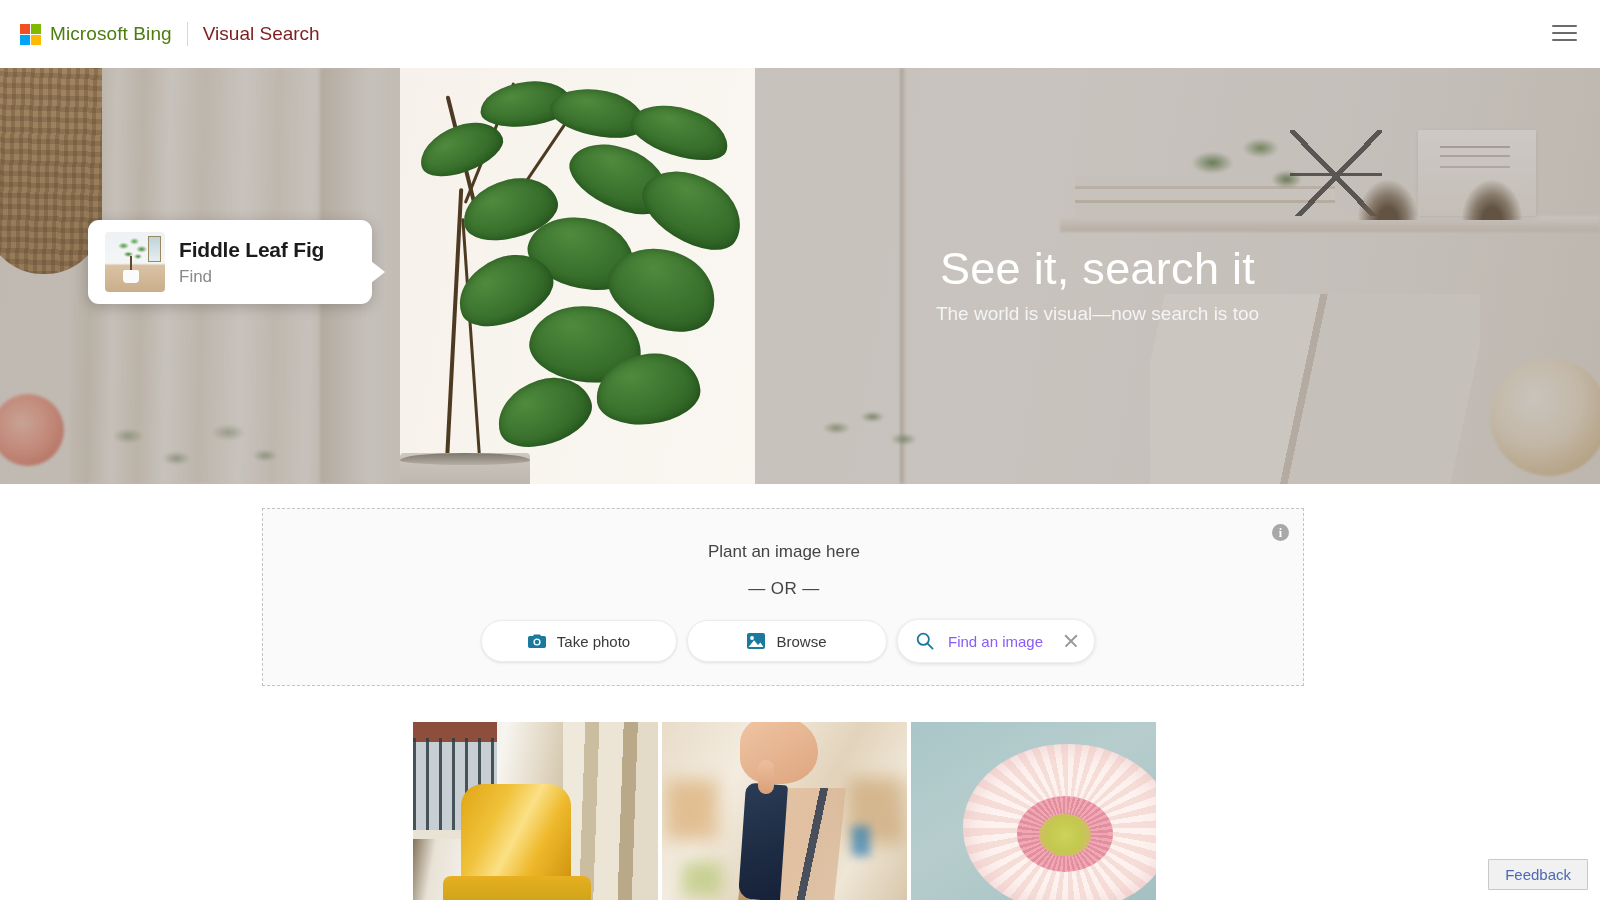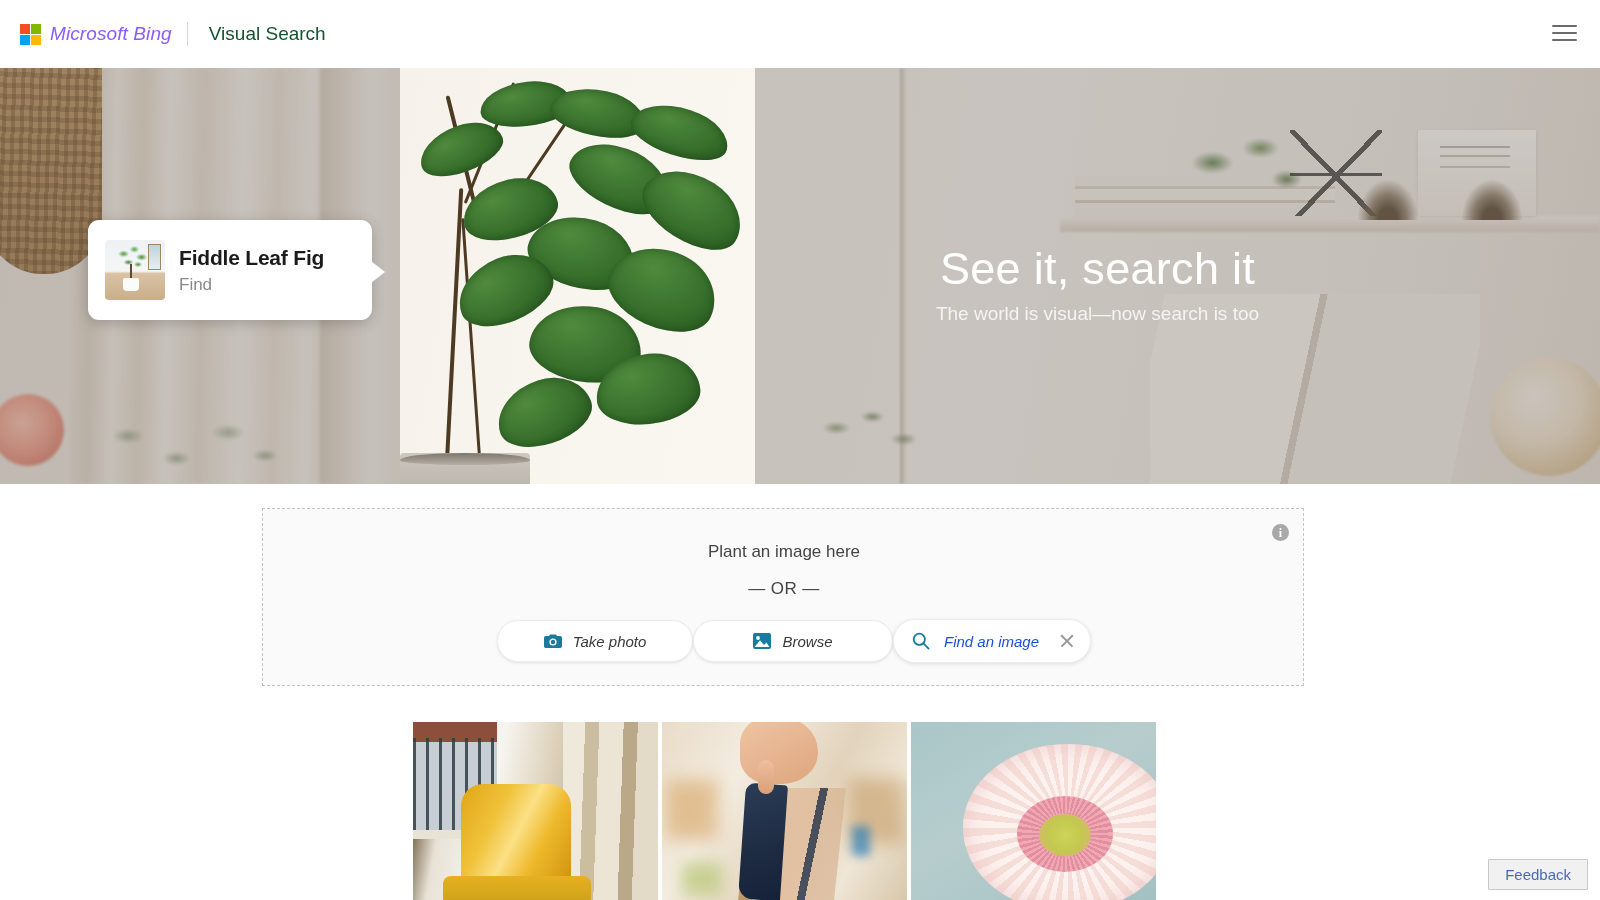--- a/index.html
+++ b/index.html
@@ -26,31 +26,30 @@
   .ms-logo {
     width: 21px; height: 21px;
     display: grid;
     grid-template-columns: 10px 10px;
     grid-template-rows: 10px 10px;
     gap: 1px;
     margin-right: 9px;
   }
   .ms-logo i { display: block; width: 10px; height: 10px; }
   .brand-word {
-    font-size: 19px; color: #8b5cf6; letter-spacing: .1px;
-    font-weight: 400; white-space: nowrap; font-style: italic;
+    font-size: 19px; color: #4d7c0f; letter-spacing: .1px;
+    font-weight: 400; white-space: nowrap;
   }
   .brand-sep {
     width: 1px; height: 24px; background: #d6d6d6;
     margin: 0 15px;
   }
   .brand-sub {
-    font-size: 19px; color: #14532d; font-weight: 400;
+    font-size: 19px; color: #7f1d1d; font-weight: 400;
     white-space: nowrap;
-    margin-left: 6px;
   }
   .hamburger {
     position: absolute; right: 20px; top: 20px;
     width: 28px; height: 26px;
     display: flex; flex-direction: column; justify-content: center;
     gap: 5px; cursor: pointer;
   }
   .hamburger span {
     display: block; width: 25px; height: 2px;
     background: #6b6b6b; border-radius: 1px;
@@ -241,21 +240,21 @@
   }
   .fig .pot::before {
     content:""; position:absolute; left:0; top:0; width:130px; height:12px;
     background: linear-gradient(180deg,#7e776e,#b6afa6);
     border-radius: 50%/60% 60% 40% 40%;
   }
 
   
   .callout {
     position: absolute; left: 88px; top: 152px;
-    width: 284px; height: 100px;
+    width: 284px; height: 84px;
     background: #ffffff;
     border-radius: 11px;
     box-shadow: 0 3px 14px rgba(0,0,0,.20);
     display: flex; align-items: center;
     padding-left: 17px;
     z-index: 20;
     cursor: pointer;
   }
   .callout::after {
     content: "";
@@ -334,24 +333,23 @@
   }
   .drop-title {
     position: absolute; left: 0; top: 33px; width: 1042px;
     text-align: center; font-size: 17px; color: #444444;
   }
   .drop-or {
     position: absolute; left: 0; top: 70px; width: 1042px;
     text-align: center; font-size: 17px; color: #444444; letter-spacing: .4px;
   }
   .btn-row {
-    position: absolute; left: 10px; top: 110px; width: 1042px;
+    position: absolute; left: 4px; top: 110px; width: 1042px;
     display: flex; justify-content: center; align-items: center;
-    gap: 0;
-    font-style: italic;
+    gap: 10px;
   }
   .opt-btn {
     height: 42px; min-width: 196px;
     background: #ffffff; border: 1px solid #ececec;
     border-radius: 21px;
     box-shadow: 0 1px 3px rgba(0,0,0,.10);
     display: flex; align-items: center; justify-content: center;
     gap: 11px; cursor: pointer;
     font-size: 15px; color: #3a3a3a;
     padding: 0 20px;
@@ -360,21 +358,21 @@
   .find-btn {
     height: 44px; min-width: 198px;
     background: #ffffff; border: 1px solid #eeeeee;
     border-radius: 22px;
     box-shadow: 0 1px 4px rgba(0,0,0,.12);
     display: flex; align-items: center;
     gap: 14px; cursor: text;
     font-size: 15px; color: #3a3a3a;
     padding: 0 14px 0 18px;
   }
-  .find-btn .label { flex: 1; color: #1d4ed8; }
+  .find-btn .label { flex: 1; color: #8b5cf6; }
   .close-x {
     width: 18px; height: 18px; flex: 0 0 18px;
     position: relative; cursor: pointer; opacity: .55;
   }
   .close-x::before, .close-x::after {
     content:""; position:absolute; left:1px; top:8px;
     width:16px; height:1.5px; background:#444;
   }
   .close-x::before { transform: rotate(45deg); }
   .close-x::after  { transform: rotate(-45deg); }

